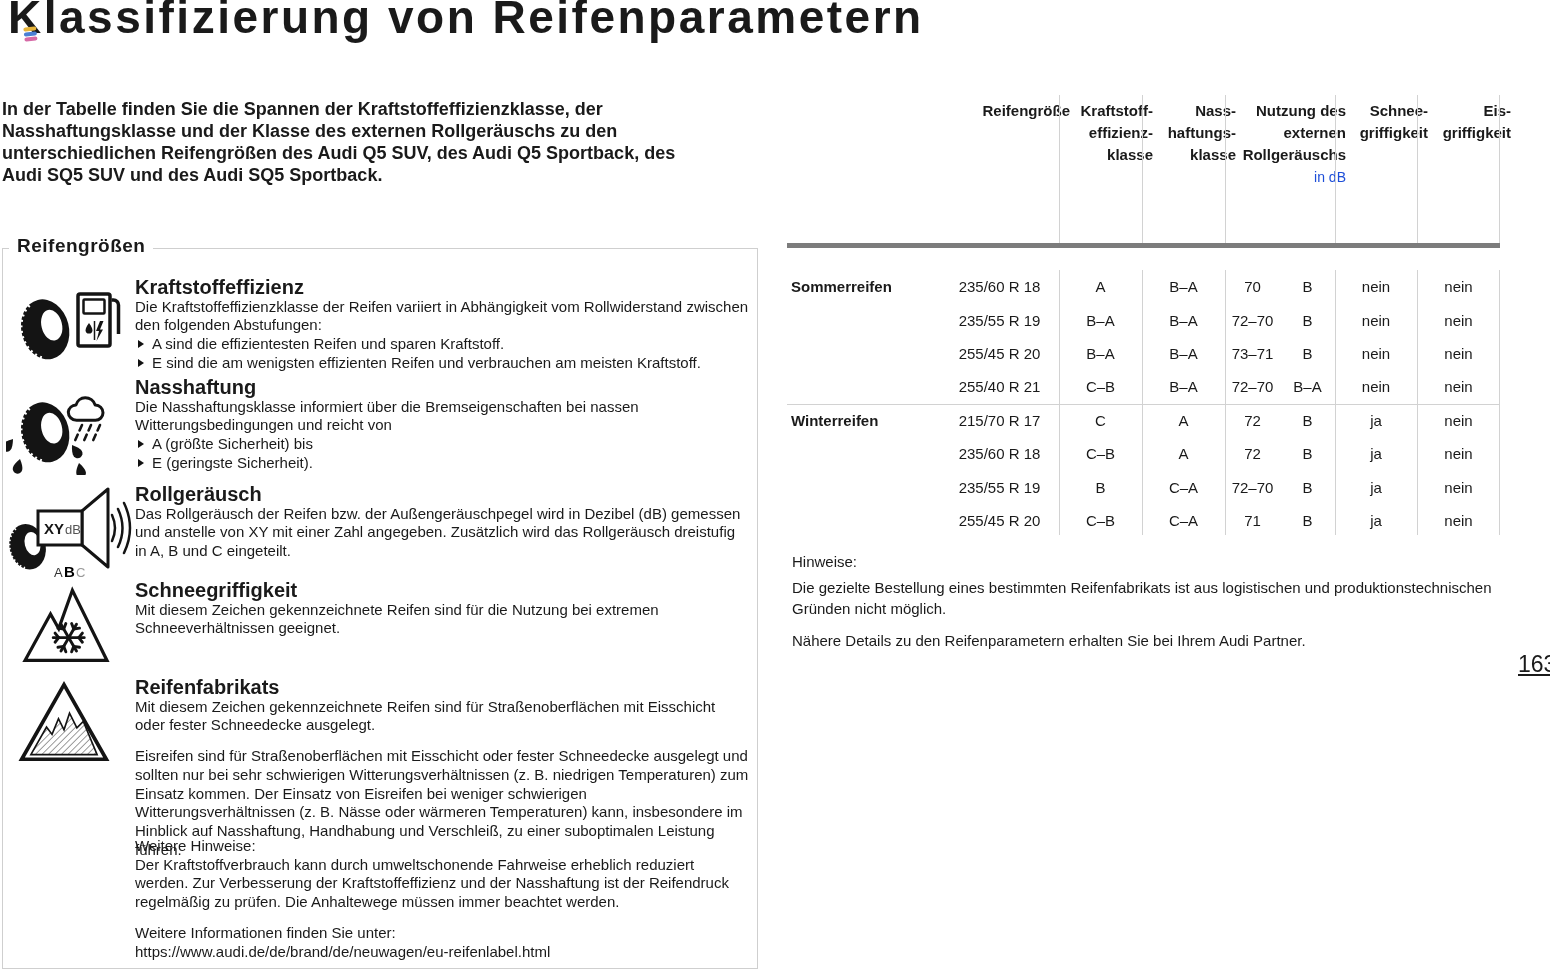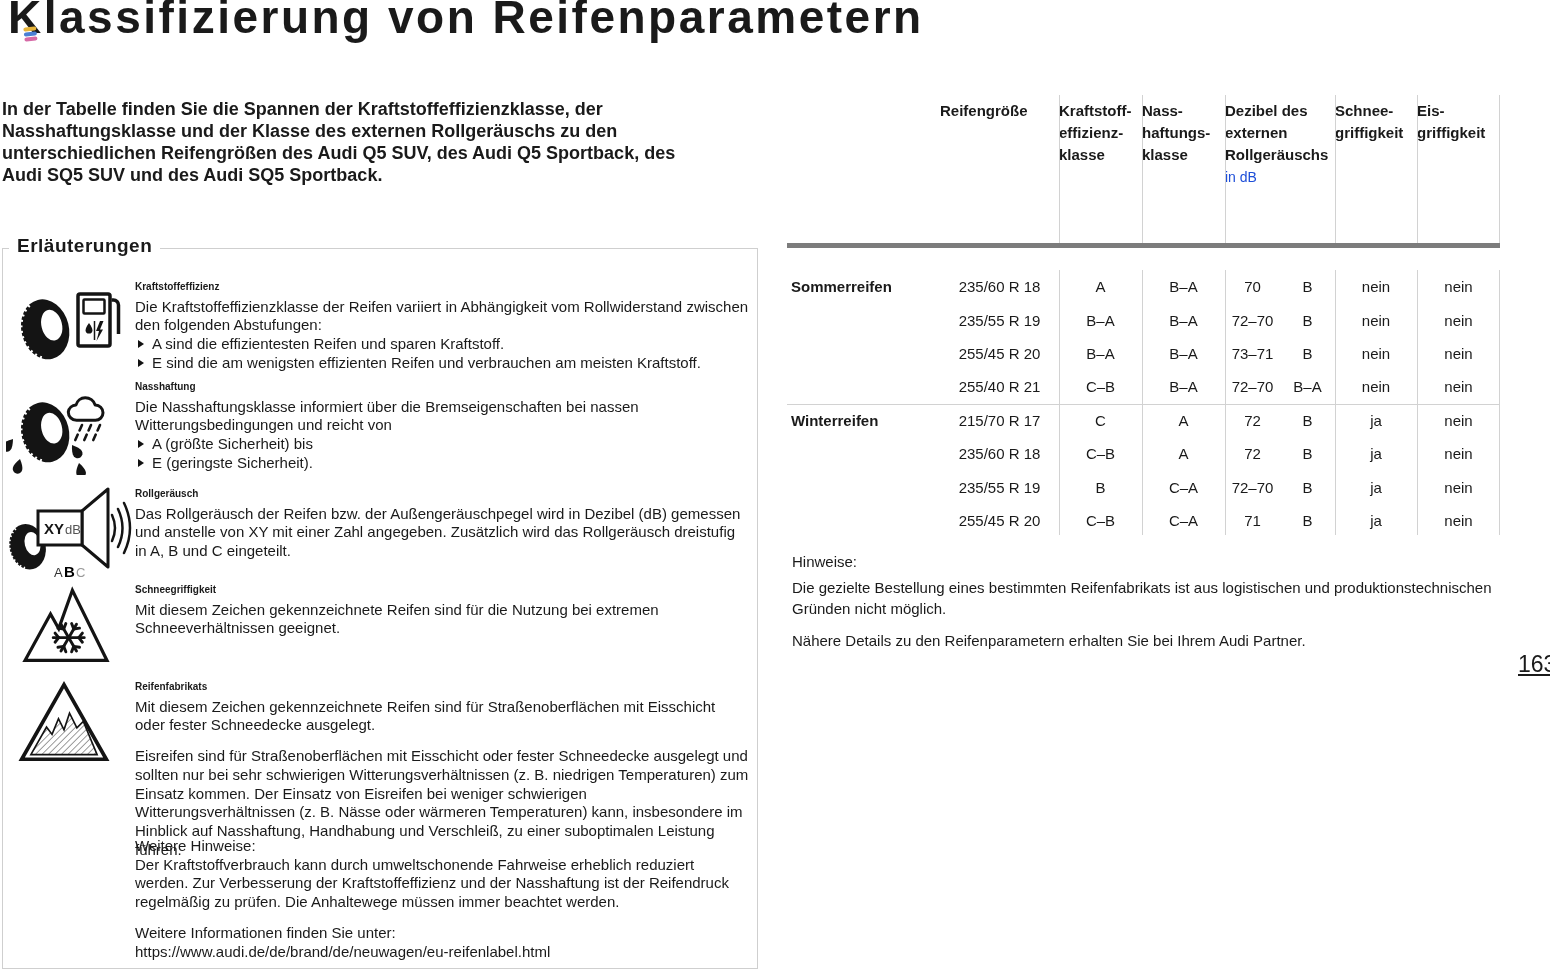--- a/index.html
+++ b/index.html
@@ -14,31 +14,31 @@
   .artifact{left:24px;top:27px;width:13px;height:16px;transform:rotate(-6deg);}
   .artifact div{height:4px;border-radius:2px;margin-bottom:1px;}
 
   
   .intro{left:2px;top:98px;width:676px;font-size:18px;font-weight:bold;line-height:22px;}
 
   
   .legend-box{left:2px;top:248px;width:754px;height:719px;border:1px solid #cfcfcf;}
   .legend-heading{left:6px;top:-14px;background:#fff;padding:0 8px;font-size:19px;font-weight:bold;letter-spacing:.5px;}
   .sec{position:absolute;left:132px;width:614px;font-size:15px;line-height:18.7px;}
-  .sec h3{font-size:10px;font-weight:bold;margin:0 0 1px 0;line-height:18.7px;}
+  .sec h3{font-size:20px;font-weight:bold;margin:0 0 1px 0;line-height:18.7px;}
   .bul{display:flex;}
   .tri{width:0;height:0;border-left:6px solid #111;border-top:4px solid transparent;border-bottom:4px solid transparent;margin:5px 8px 0 3px;flex:none;}
   .p2{margin-top:12px;}
   .gap{height:12px;}
   .ico{position:absolute;}
   svg text{font-family:"Liberation Sans",sans-serif;}
 
   
   .tyre-table{left:787px;top:95px;width:714px;height:446px;}
-  .thead{position:absolute;left:0;top:5px;width:713px;display:grid;grid-template-columns:153px 119px 83px 83px 110px 82px 83px;text-align:left;font-size:15px;font-weight:bold;line-height:22px;}
+  .thead{position:absolute;left:11px;top:5px;width:713px;display:grid;grid-template-columns:153px 119px 83px 83px 110px 82px 83px;text-align:right;font-size:15px;font-weight:bold;line-height:22px;}
   .thead .sub{font-weight:normal;font-size:14px;color:#1d4ed8;}
   .vl{position:absolute;width:1px;background:#d2d2d2;}
   .hl{position:absolute;height:1px;background:#d2d2d2;}
   .bar{position:absolute;left:0;top:148px;width:713px;height:5px;background:#7c7c7c;}
   .tbody{position:absolute;left:0;top:175px;width:713px;}
   .trow{display:grid;grid-template-columns:153px 119px 83px 83px 55px 55px 82px 83px;height:33.4px;align-items:center;font-size:15px;text-align:center;}
   .trow .g{text-align:left;padding-left:4px;font-weight:bold;}
 
   
   .notes-h{left:792px;top:553px;font-size:15px;}
@@ -66,21 +66,21 @@
 <div class="abs page-title">Klassifizierung von Reifenparametern</div>
 <div class="abs artifact">
   <div style="background:#e7b43a"></div>
   <div style="background:#4a7fd4"></div>
   <div style="background:#d66aa6"></div>
 </div>
 
 <div class="abs intro">In der Tabelle finden Sie die Spannen der Kraftstoffeffizienzklasse, der Nasshaftungsklasse und der Klasse des externen Rollgeräuschs zu den unterschiedlichen Reifengrößen des Audi Q5 SUV, des Audi Q5 Sportback, des Audi SQ5 SUV und des Audi SQ5 Sportback.</div>
 
 <div class="abs legend-box">
-  <div class="abs legend-heading">Erläuterungen</div>
+  <div class="abs legend-heading">Reifengrößen</div>
 
   <div class="ico" style="left:9px;top:39px">
     <svg width="112" height="84" viewBox="0 0 112 84">
       <use href="#tire-shape" transform="translate(2,2) scale(0.82)"></use>
       <rect x="66" y="6" width="32" height="52" rx="2" fill="#fff" stroke="#141414" stroke-width="3.5"></rect>
       <rect x="71.5" y="11.5" width="21" height="14" rx="1" fill="#fff" stroke="#141414" stroke-width="2.5"></rect>
       <path d="M77 35c2.4 3.4 3.4 5.4 3.4 7.2a3.4 3.4 0 0 1-6.8 0c0-1.8 1-3.8 3.4-7.2Z" fill="#141414"></path>
       <line x1="82.5" y1="33" x2="82.5" y2="52" stroke="#141414" stroke-width="1.5"></line>
       <polygon points="88,33 84,43 87,43 84.5,53 91,41.5 88,41.5 91.5,33" fill="#141414"></polygon>
       <path d="M99.5 12h2a5 5 0 0 1 5 5v29" fill="none" stroke="#141414" stroke-width="3.5"></path>
@@ -207,21 +207,21 @@
       <div>Kraftstoff-</div>
         <div>effizienz-</div>
         <div>klasse</div>
     </div>
     <div>
       <div>Nass-</div>
         <div>haftungs-</div>
         <div>klasse</div>
     </div>
     <div>
-      <div>Dezibel des</div>
+      <div>Nutzung des</div>
         <div>externen</div>
         <div>Rollgeräuschs</div>
       <div class="sub">in dB</div>
     </div>
     <div>
       <div>Schnee-</div>
         <div>griffigkeit</div>
     </div>
     <div>
       <div>Eis-</div>

